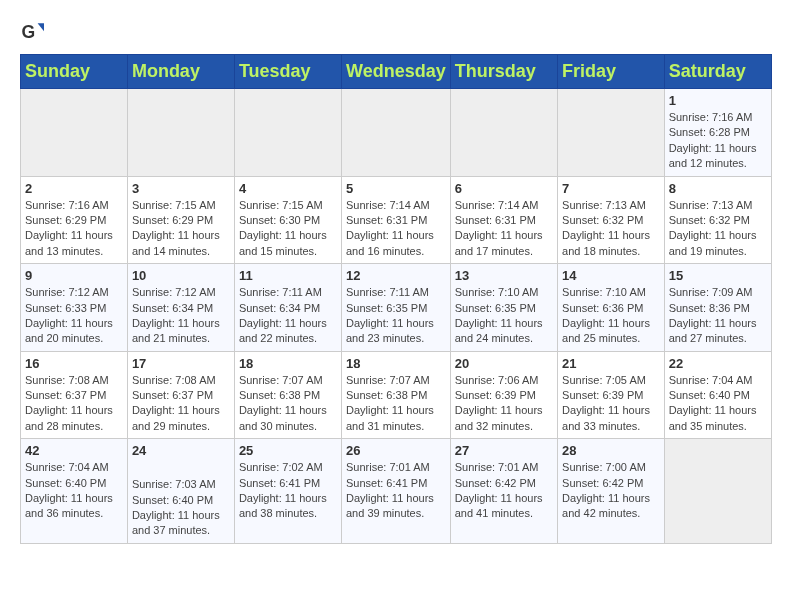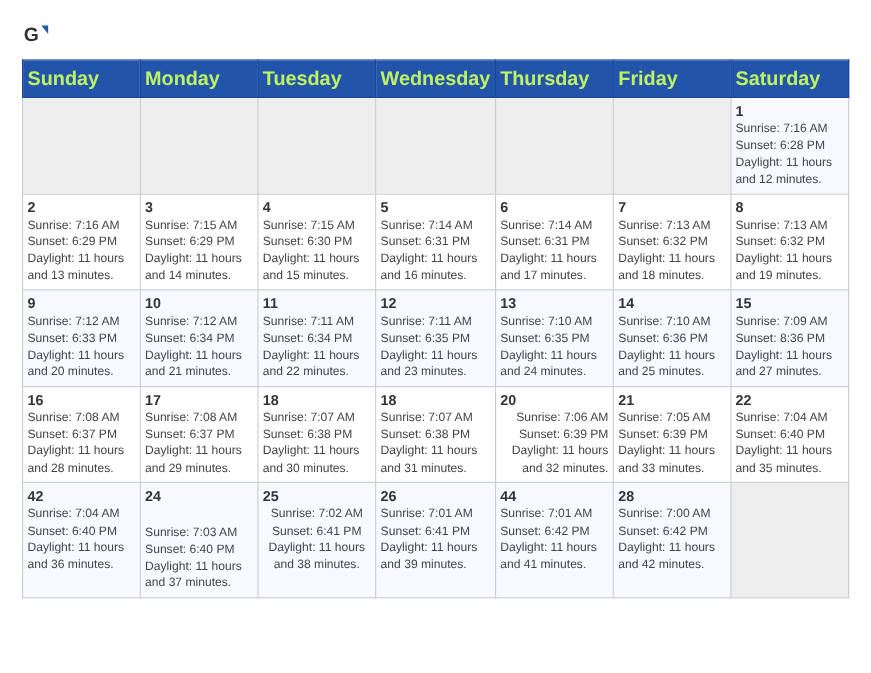--- a/index.html
+++ b/index.html
@@ -242,21 +242,21 @@
 Daylight: 11 hours and 30 minutes.</div>
         </td>
         <td>
           <span class="day-number">18</span>
           <div class="day-info" style="white-space: pre-wrap;">Sunrise: 7:07 AM
 Sunset: 6:38 PM
 Daylight: 11 hours and 31 minutes.</div>
         </td>
         <td>
           <span class="day-number">20</span>
-          <div class="day-info" style="white-space: pre-wrap; text-align: right;">Sunrise: 7:06 AM
+          <div class="day-info" style="white-space: pre-wrap;">Sunrise: 7:06 AM
 Sunset: 6:39 PM
 Daylight: 11 hours and 32 minutes.</div>
         </td>
         <td>
           <span class="day-number">21</span>
           <div class="day-info" style="white-space: pre-wrap;">Sunrise: 7:05 AM
 Sunset: 6:39 PM
 Daylight: 11 hours and 33 minutes.</div>
         </td>
         <td>
@@ -274,32 +274,32 @@
 Daylight: 11 hours and 36 minutes.</div>
         </td>
         <td>
           <span class="day-number">24</span>
           <div class="day-info" style="white-space: pre-wrap; margin-top: 19px;">Sunrise: 7:03 AM
 Sunset: 6:40 PM
 Daylight: 11 hours and 37 minutes.</div>
         </td>
         <td>
           <span class="day-number">25</span>
-          <div class="day-info" style="white-space: pre-wrap; text-align: center;">Sunrise: 7:02 AM
+          <div class="day-info" style="white-space: pre-wrap;">Sunrise: 7:02 AM
 Sunset: 6:41 PM
 Daylight: 11 hours and 38 minutes.</div>
         </td>
         <td>
           <span class="day-number">26</span>
           <div class="day-info" style="white-space: pre-wrap;">Sunrise: 7:01 AM
 Sunset: 6:41 PM
 Daylight: 11 hours and 39 minutes.</div>
         </td>
         <td>
-          <span class="day-number">44</span>
+          <span class="day-number">27</span>
           <div class="day-info" style="white-space: pre-wrap;">Sunrise: 7:01 AM
 Sunset: 6:42 PM
 Daylight: 11 hours and 41 minutes.</div>
         </td>
         <td>
           <span class="day-number">28</span>
           <div class="day-info" style="white-space: pre-wrap;">Sunrise: 7:00 AM
 Sunset: 6:42 PM
 Daylight: 11 hours and 42 minutes.</div>
         </td>

